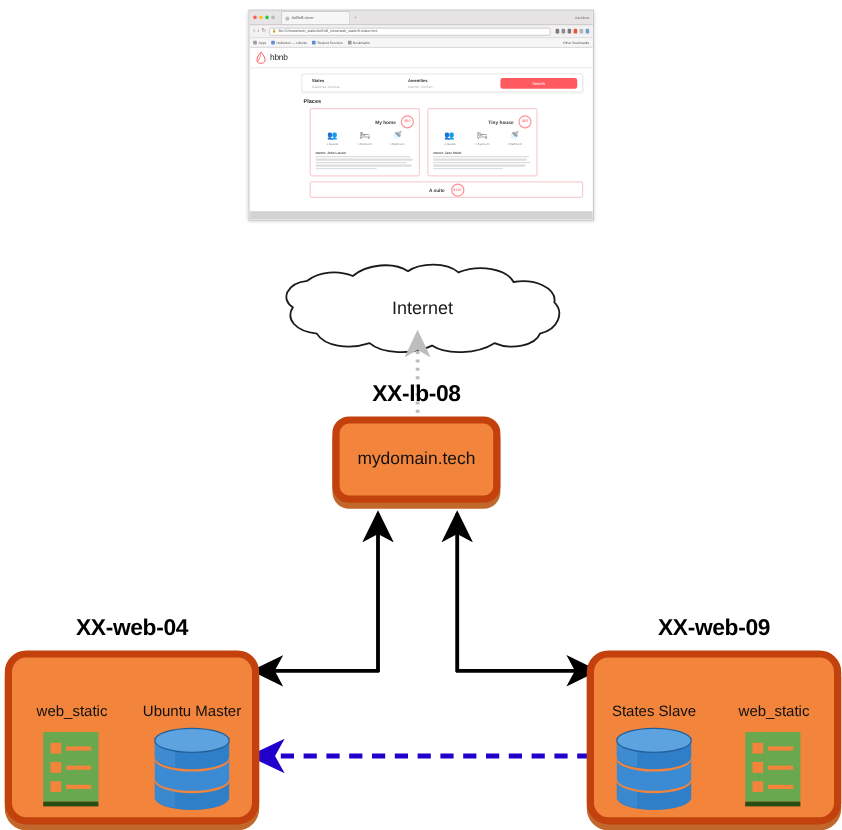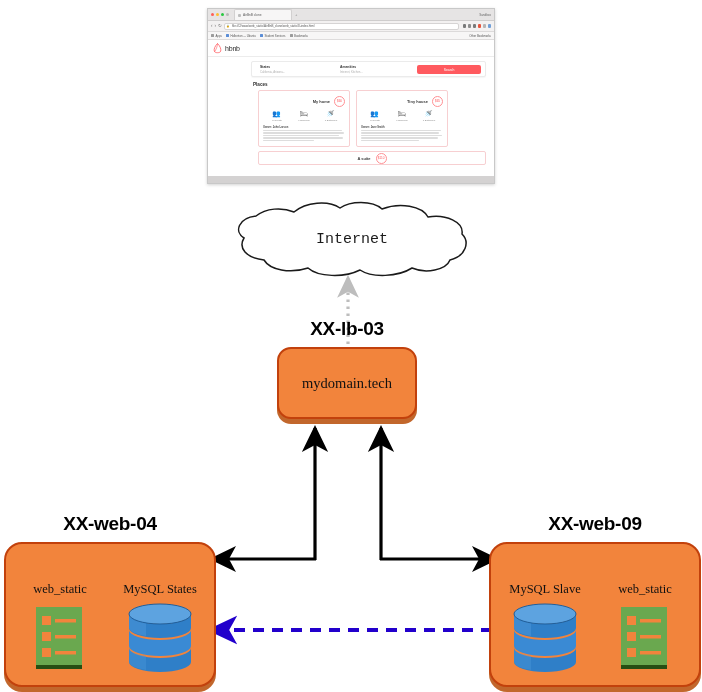--- a/index.html
+++ b/index.html
@@ -120,41 +120,40 @@
     margin: 4px 8px 0 50px; border: 1px solid #f7cfd1; border-top: 1px solid #f7cfd1;
     border-radius: 2px; height: 14px; display: flex; align-items: center;
     justify-content: center; gap: 5px; background: #fff;
   }
   .browser-fade {
     position: absolute; left: 0; right: 0; bottom: 0; height: 8px;
     background: #d4d2d2;
   }
 
   
-  .cloud-wrap { position: absolute; left: 232px; top: 200px; width: 240px; height: 78px; font-family: Liberation Mono, monospace; }
+  .cloud-wrap { position: absolute; left: 232px; top: 218px; width: 240px; height: 78px; }
   .cloud-label {
     position: absolute; left: 0; top: 0; width: 240px; height: 78px;
     display: flex; align-items: center; justify-content: center;
     font-size: 15px; color: #1a1a1a;
   }
 
   
   .arrows { position: absolute; left: 0; top: 0; width: 702px; height: 692px; pointer-events: none; }
 
   
   .node-label {
     position: absolute; font-size: 19px; font-weight: bold; color: #000;
     text-align: center; white-space: nowrap; letter-spacing: -0.3px;
   }
   .server {
     position: absolute; border-radius: 18px;
     background: #f2843c;
-    border: 2px solid #c2410c;
+    border: 6px solid #c2410c;
     box-shadow: 0 5px 0 #c2672c;
-    font-family: Liberation Serif, serif;
   }
   .lb-node { left: 277px; top: 347px; width: 140px; height: 72px; border-radius: 14px; }
   .lb-text {
     width: 100%; height: 100%; display: flex; align-items: center; justify-content: center;
     font-size: 14.5px; color: #111;
   }
   .web-node { top: 542px; width: 212px; height: 145px; }
   .web-left { left: 4px; }
   .web-right { left: 489px; }
 
@@ -365,21 +364,21 @@
 
     <path d="M315,560 L315,428" stroke="#000" stroke-width="3.2" fill="none" marker-end="url(#ar-black)"></path>
     <path d="M316,559 L212,559" stroke="#000" stroke-width="3.2" fill="none" marker-end="url(#ar-black)"></path>
 
     <path d="M381,560 L381,428" stroke="#000" stroke-width="3.2" fill="none" marker-end="url(#ar-black)"></path>
     <path d="M380,559 L496,559" stroke="#000" stroke-width="3.2" fill="none" marker-end="url(#ar-black)"></path>
 
     <line x1="492" y1="630" x2="210" y2="630" stroke="#2200cc" stroke-width="4" stroke-dasharray="11,8" marker-start="url(#ar-blue)" marker-end="url(#ar-blue)"></line>
   </svg>
 
-  <div class="node-label" style="left:277px; top:318px; width:140px;">XX-lb-03</div>
+  <div class="node-label" style="left:277px; top:318px; width:140px;">XX-lb-08</div>
   <div class="server lb-node">
     <div class="lb-text">mydomain.tech</div>
   </div>
 
   <div class="node-label" style="left:4px; top:513px; width:212px;">XX-web-04</div>
   <div class="server web-node web-left">
     <div class="node-inner">
       <div class="comp">
         <div class="comp-label">web_static</div>
         <div class="ws-icon">
@@ -389,41 +388,41 @@
             <rect x="8" y="11" width="9" height="9" fill="#f2843c"></rect>
             <rect x="8" y="27" width="9" height="9" fill="#f2843c"></rect>
             <rect x="8" y="43" width="9" height="9" fill="#f2843c"></rect>
             <rect x="21" y="14" width="21" height="3.5" fill="#f2843c"></rect>
             <rect x="21" y="30" width="21" height="3.5" fill="#f2843c"></rect>
             <rect x="21" y="46" width="21" height="3.5" fill="#f2843c"></rect>
           </svg>
         </div>
       </div>
       <div class="comp">
-        <div class="comp-label">MySQL States</div>
+        <div class="comp-label">Ubuntu Master</div>
         <div class="db-icon">
           <svg width="72" height="74" viewBox="0 0 72 74">
             <ellipse cx="36" cy="12" rx="31" ry="10" fill="#5da3e0"></ellipse>
             <path d="M5 12 L5 26 A31 10 0 0 0 67 26 L67 12 A31 10 0 0 1 5 12 Z" fill="#2f7fc8"></path>
             <path d="M5 28 L5 44 A31 10 0 0 0 67 44 L67 28 A31 10 0 0 1 5 28 Z" fill="#3a8ad4"></path>
             <path d="M5 46 L5 60 A31 10 0 0 0 67 60 L67 46 A31 10 0 0 1 5 46 Z" fill="#2f7fc8"></path>
             <path d="M5 13 L5 26 A31 10 0 0 0 22 34 L22 20 A31 10 0 0 1 5 13 Z" fill="#4a96d8" opacity="0.55"></path>
             <path d="M5 47 L5 60 A31 10 0 0 0 22 68 L22 54 A31 10 0 0 1 5 47 Z" fill="#4a96d8" opacity="0.45"></path>
             <ellipse cx="36" cy="12" rx="31" ry="10" fill="none" stroke="#1f5f9c" stroke-width="1"></ellipse>
           </svg>
         </div>
       </div>
     </div>
   </div>
 
   <div class="node-label" style="left:489px; top:513px; width:212px;">XX-web-09</div>
   <div class="server web-node web-right">
     <div class="node-inner">
       <div class="comp">
-        <div class="comp-label">MySQL Slave</div>
+        <div class="comp-label">States Slave</div>
         <div class="db-icon">
           <svg width="72" height="74" viewBox="0 0 72 74">
             <ellipse cx="36" cy="12" rx="31" ry="10" fill="#5da3e0"></ellipse>
             <path d="M5 12 L5 26 A31 10 0 0 0 67 26 L67 12 A31 10 0 0 1 5 12 Z" fill="#2f7fc8"></path>
             <path d="M5 28 L5 44 A31 10 0 0 0 67 44 L67 28 A31 10 0 0 1 5 28 Z" fill="#3a8ad4"></path>
             <path d="M5 46 L5 60 A31 10 0 0 0 67 60 L67 46 A31 10 0 0 1 5 46 Z" fill="#2f7fc8"></path>
             <path d="M5 13 L5 26 A31 10 0 0 0 22 34 L22 20 A31 10 0 0 1 5 13 Z" fill="#4a96d8" opacity="0.55"></path>
             <path d="M5 47 L5 60 A31 10 0 0 0 22 68 L22 54 A31 10 0 0 1 5 47 Z" fill="#4a96d8" opacity="0.45"></path>
             <ellipse cx="36" cy="12" rx="31" ry="10" fill="none" stroke="#1f5f9c" stroke-width="1"></ellipse>
           </svg>

